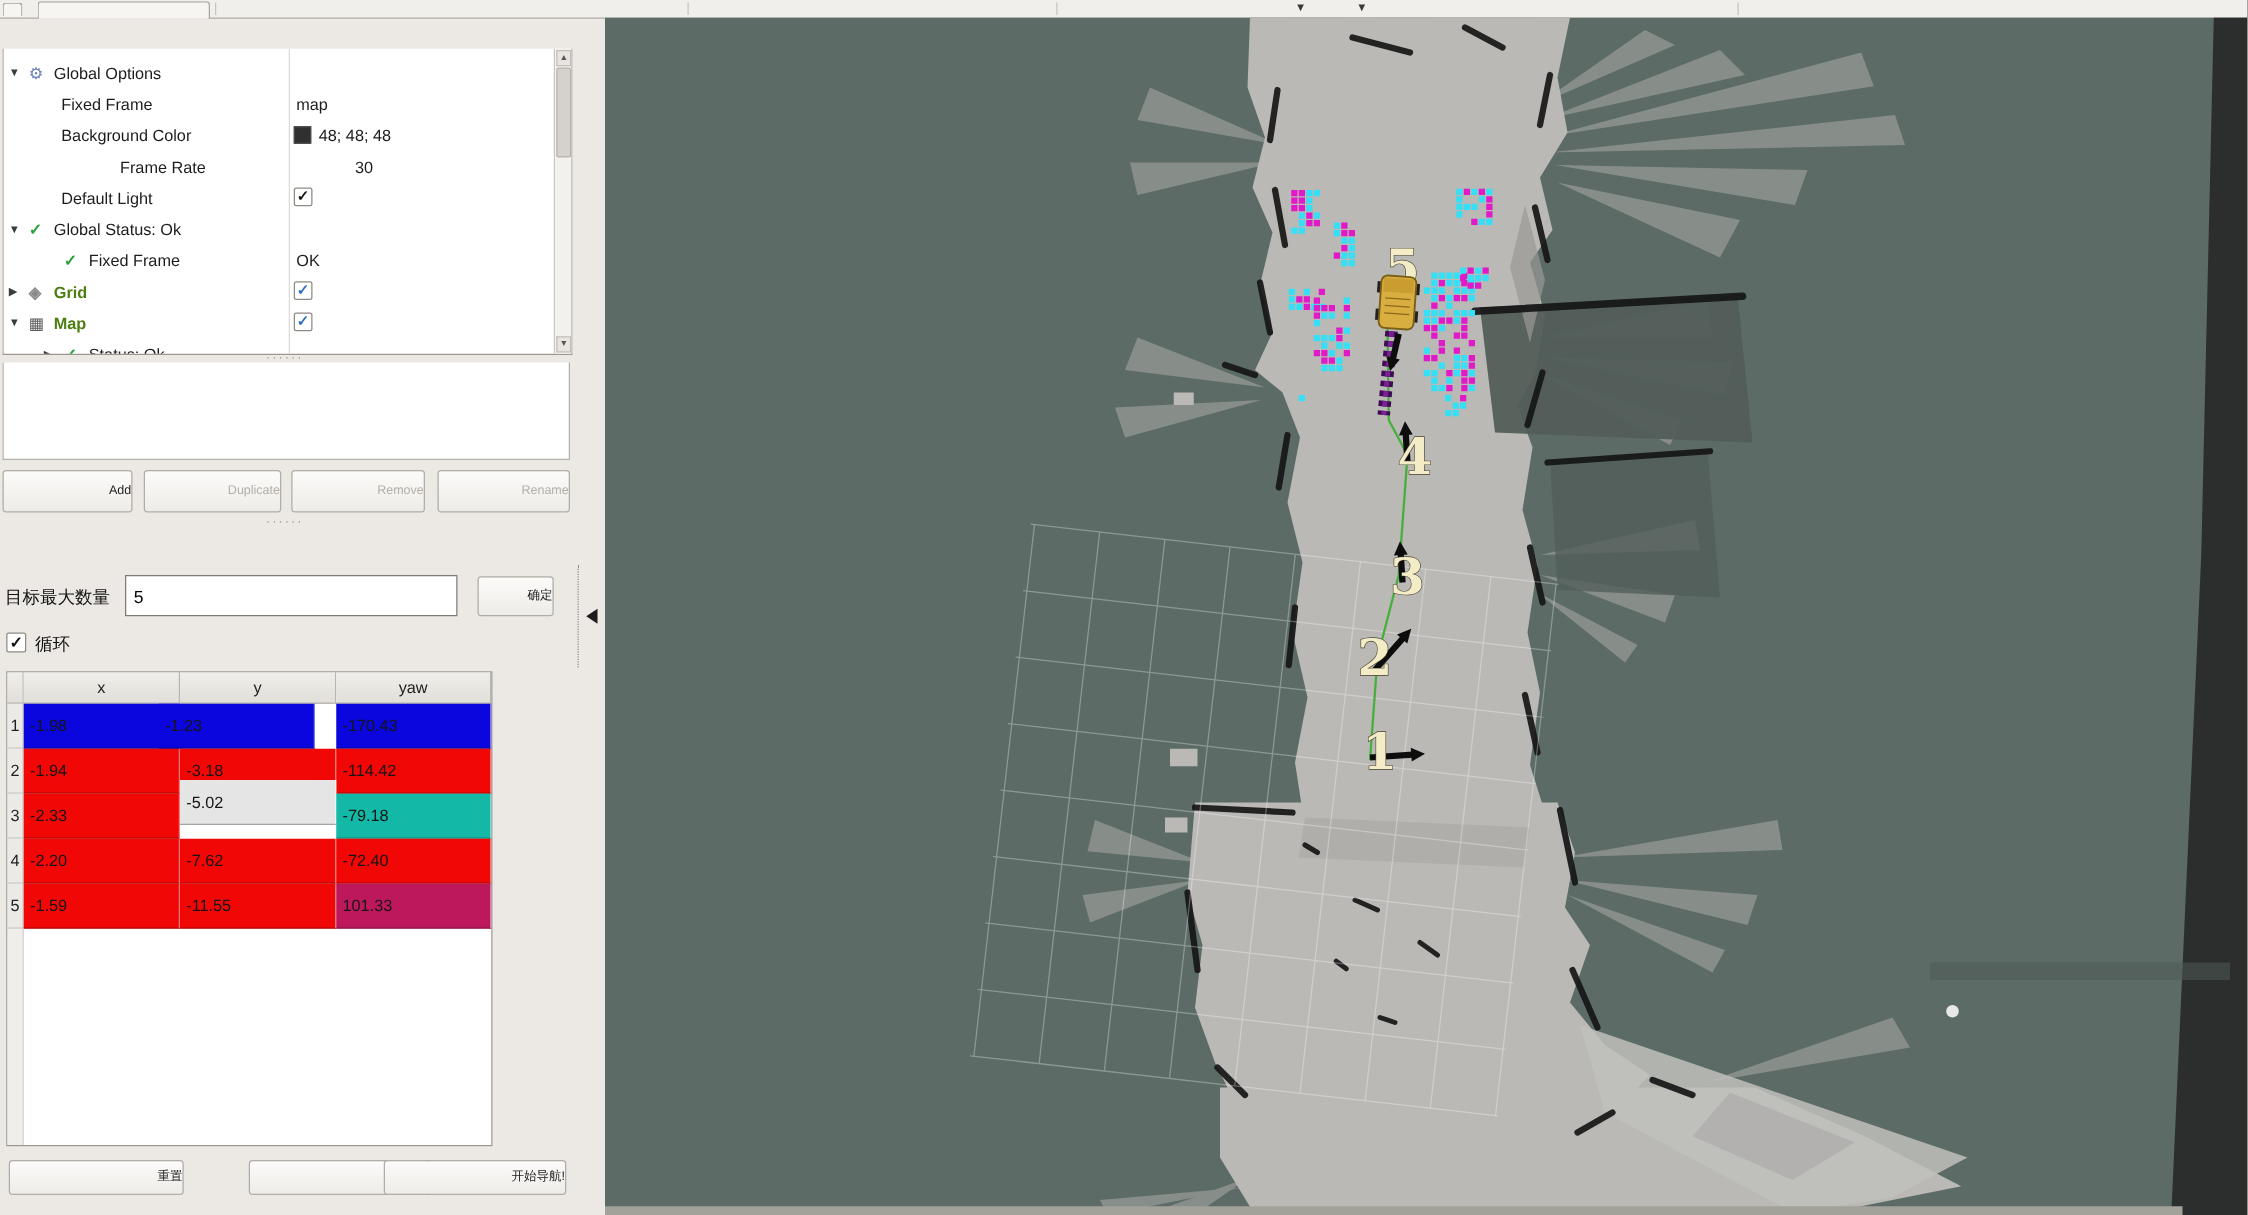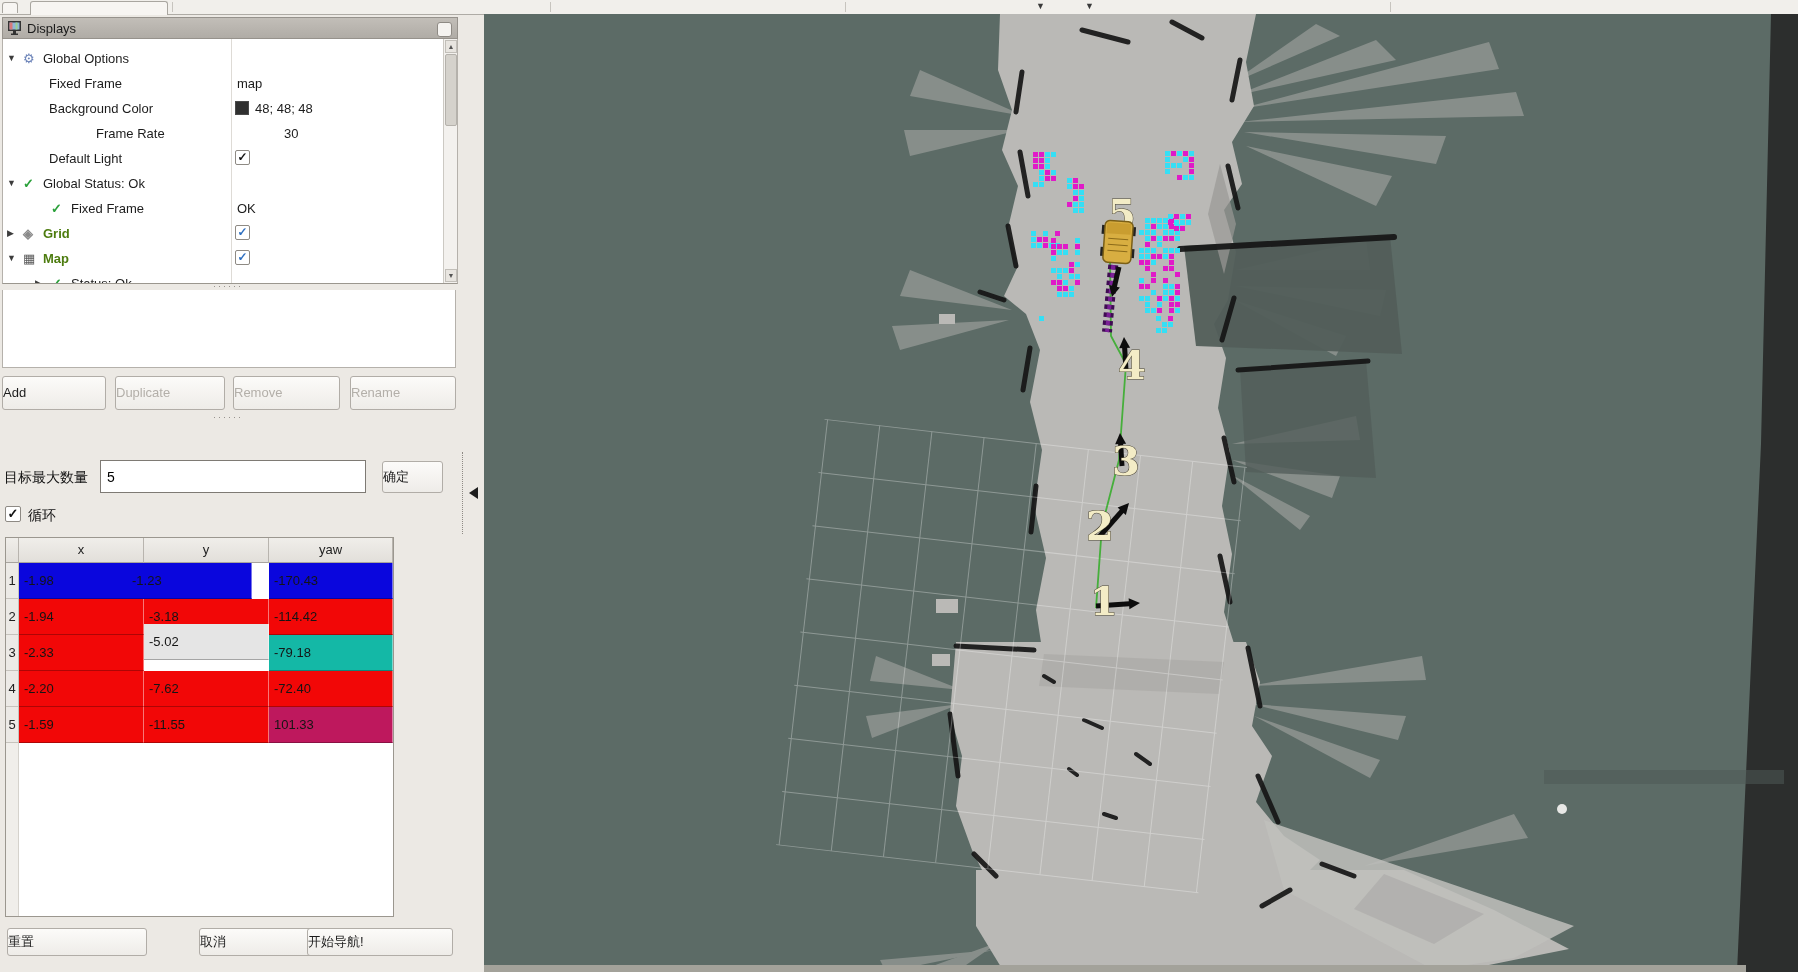--- a/index.html
+++ b/index.html
@@ -37,21 +37,21 @@
   #tree-scrollbar{position:absolute;left:440px;top:0;width:14px;height:244px;background:#f3f1ee;border-left:1px solid #ccc9c3;box-sizing:border-box;}
   .sb-arrow{position:absolute;left:1px;width:12px;height:13px;background:#e8e5e0;border:1px solid #c2bfb9;box-sizing:border-box;
             font-size:7px;line-height:11px;text-align:center;color:#555;}
   .sb-thumb{position:absolute;left:1px;top:15px;width:12px;height:72px;background:#d5d2cc;border:1px solid #b5b2ac;box-sizing:border-box;border-radius:2px;}
   .splitter-dots{position:absolute;left:0;width:456px;height:7px;text-align:center;font-size:9px;line-height:6px;color:#8a8680;letter-spacing:2px;}
   #displays-blank{position:absolute;left:2px;top:290px;width:454px;height:78px;background:#fff;
                   border:1px solid #b5b1ab;border-top:none;box-sizing:border-box;}
   
   .btn{position:absolute;box-sizing:border-box;height:34px;border:1px solid #b1ada7;border-radius:3px;
        background:linear-gradient(#fcfbf9,#eeece8);font-family:"Liberation Sans",sans-serif;
-       font-size:13px;color:#1c1c1c;text-align:left;line-height:32px;padding:0;}
+       font-size:10px;color:#1c1c1c;text-align:right;line-height:32px;padding:0;}
   .btn.disabled{color:#b3afa9;}
   
   .field-label{position:absolute;font-size:14px;color:#111;white-space:nowrap;}
   #max-goals-input{position:absolute;left:100px;top:460px;width:266px;height:33px;box-sizing:border-box;
                    border:1px solid #7e7a74;background:#fff;font-size:14px;padding:0 6px;font-family:"Liberation Sans",sans-serif;}
   .cbx2{position:absolute;width:16px;height:16px;background:#fff;border:1px solid #8e8a84;border-radius:2px;
         box-sizing:border-box;font-size:13px;font-weight:bold;line-height:13px;text-align:center;color:#111;}
   
   #goal-table{position:absolute;left:5px;top:537px;width:389px;height:380px;background:#fff;
               border:1px solid #9b978f;box-sizing:border-box;}
@@ -78,32 +78,20 @@
     <div class="top-frag" style="left:2px;top:2px;width:14px;height:10px;"></div>
     <div class="top-frag" style="left:30px;top:1px;width:136px;height:13px;"></div>
     <div class="top-tick" style="left:172px;"></div>
     <div class="top-tick" style="left:550px;"></div>
     <div class="top-tick" style="left:845px;"></div>
     <div class="top-tick" style="left:1390px;"></div>
     <span class="top-caret" style="left:1036px;">▼</span>
     <span class="top-caret" style="left:1085px;">▼</span>
   </div>
 
-  <div class="panel-header" style="top:17px;">
-    <svg width="15" height="14" style="position:absolute;left:4px;top:3px;">
-      <rect x="1" y="0" width="13" height="10" fill="#333"></rect>
-        <rect x="2.5" y="1.5" width="10" height="7" fill="#8fb7d8"></rect>
-      <rect x="2.5" y="1.5" width="3" height="7" fill="#d87a7a"></rect>
-        <rect x="8.5" y="1.5" width="2" height="7" fill="#9ed08e"></rect>
-      <rect x="6" y="10" width="3" height="3" fill="#333"></rect>
-        <rect x="4" y="12.5" width="7" height="1.5" fill="#333"></rect>
-    </svg>
-    <span class="ph-title">Displays</span>
-    <div class="float-btn"></div>
-  </div>
 
   <div id="displays-tree">
     <div class="tree-colsep"></div>
     <div id="tree-rows">
         <div class="tree-row" style="top: 6.5px;">
           <span class="tr-arrow" style="left: 4px;">▼</span>
           <span class="tr-icon icon-gear" style="left: 20px;">⚙</span>
           <span class="tr-label" style="left: 40px;">Global Options</span>
         </div>
         <div class="tree-row" style="top: 31.5px;">

